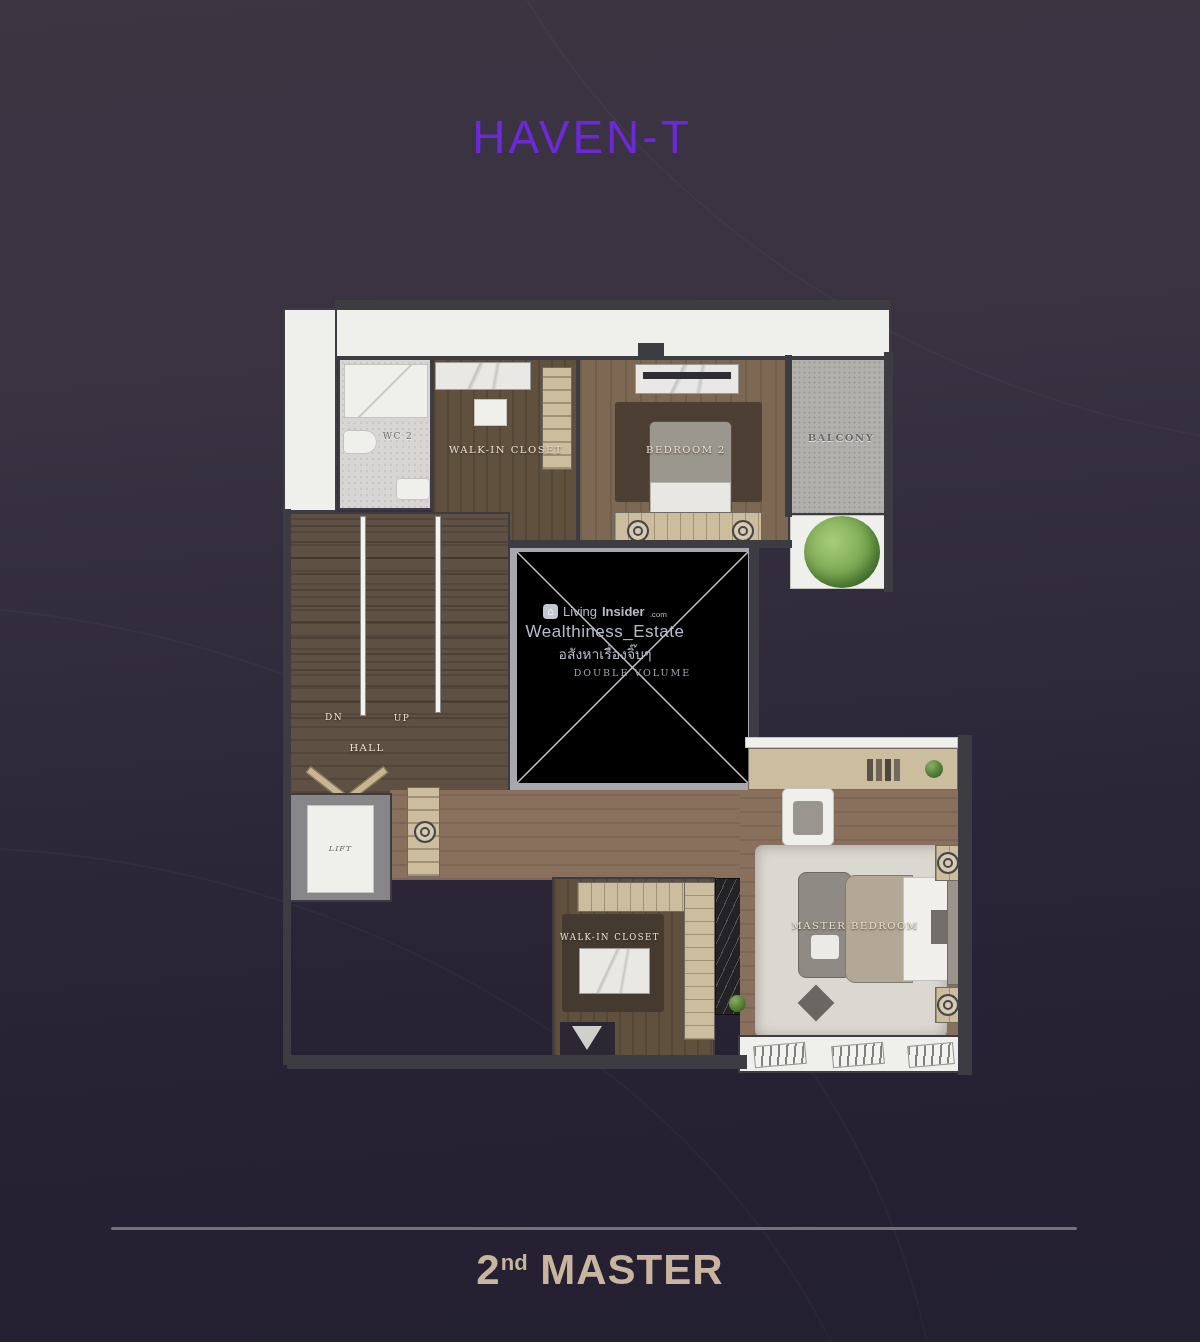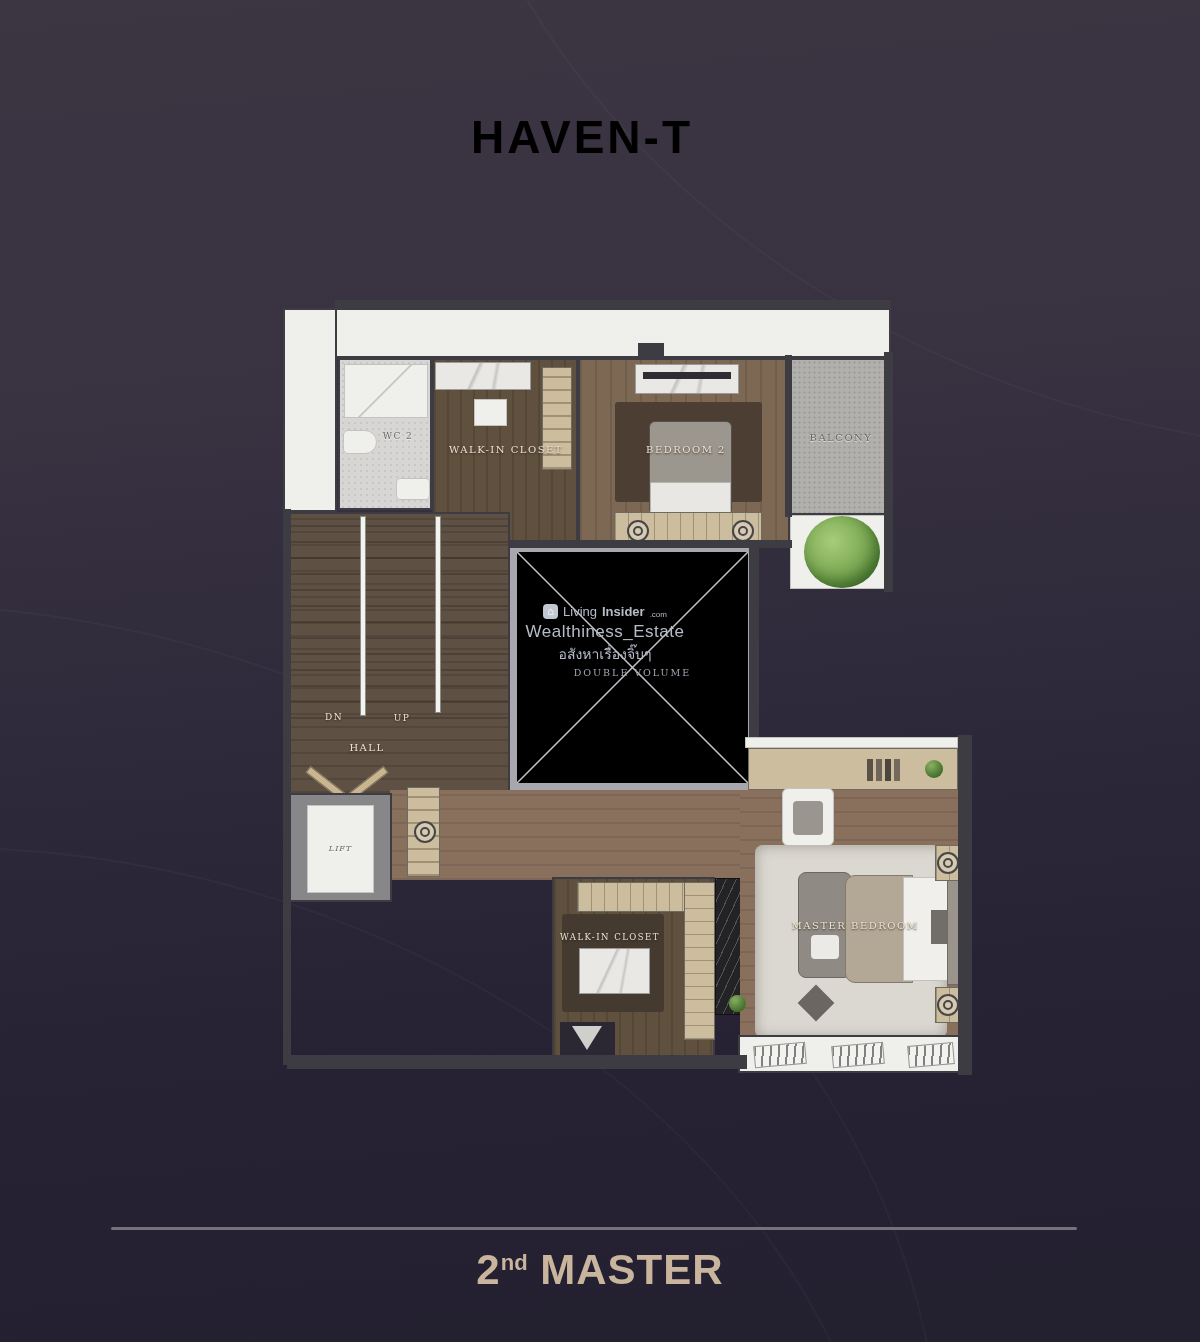--- a/index.html
+++ b/index.html
@@ -4,21 +4,21 @@
 <style>
   html,body{margin:0;padding:0;}
   body{
     width:1200px;height:1342px;position:relative;overflow:hidden;
     background:linear-gradient(175deg,#3c3643 0%,#383241 28%,#2f2a3b 52%,#272234 72%,#232030 100%);
     font-family:"Liberation Sans",sans-serif;
   }
   .bgcurve{position:absolute;border-radius:50%;pointer-events:none;border:2px solid rgba(215,205,235,0.04);}
   .abs{position:absolute;box-sizing:border-box;}
   .title{position:absolute;top:110px;left:0;width:1164px;text-align:center;
-    font-size:46px;font-weight:bold;letter-spacing:3px;color:#000000;}
+    font-size:46px;font-weight:normal;letter-spacing:3px;color:#6d28d9;}
   .plan{position:absolute;left:283px;top:300px;width:692px;height:775px;}
   .wall{background:#3d3c42;}
   .room{border:2px solid #3d3c42;}
   .tile{background-color:#d7d6d4;background-image:radial-gradient(rgba(0,0,0,.07) 1px,transparent 1.3px);background-size:6px 6px;}
   .conc{background-color:#b2b0ad;background-image:radial-gradient(rgba(0,0,0,.09) 1px,transparent 1.2px);background-size:5px 5px;}
   .wood2{background-color:#7d6854;background-image:repeating-linear-gradient(90deg,rgba(0,0,0,.10) 0 2px,transparent 2px 15px);}
   .woodh{background-color:#5f5044;background-image:repeating-linear-gradient(0deg,rgba(0,0,0,.13) 0 2px,transparent 2px 13px);}
   .woodm{background-color:#89705d;background-image:repeating-linear-gradient(0deg,rgba(0,0,0,.09) 0 2px,transparent 2px 14px);}
   .woodc{background-color:#60513f;background-image:repeating-linear-gradient(90deg,rgba(0,0,0,.12) 0 2px,transparent 2px 13px);}
   .tan{background-color:#ccbd9e;background-image:repeating-linear-gradient(90deg,rgba(110,90,60,.45) 0 1.5px,transparent 1.5px 13px);border:1px solid #6d6a64;}
@@ -86,21 +86,21 @@
     <div class="abs" style="left:35px;top:42px;width:147px;height:100px;background:#4c3e33;border-radius:3px;"></div>
     <div class="abs" style="left:69px;top:61px;width:83px;height:90px;background:#9b968e;border:1px solid #55504a;border-radius:6px 6px 0 0;"></div>
     <div class="abs" style="left:70px;top:122px;width:81px;height:57px;background:#e8e7e3;border:1px solid #b5b5b0;"></div>
     <div class="abs tan" style="left:34px;top:152px;width:148px;height:32px;"></div>
     <div class="lamp" style="left:47px;top:160px;"></div>
     <div class="lamp" style="left:152px;top:160px;"></div>
     <div class="rlabel" style="left:26px;top:84px;width:160px;z-index:5;">BEDROOM 2</div>
   </div>
 
   <div class="abs room conc" style="left:507px;top:58px;width:98px;height:157px;">
-    <div class="rlabel dk" style="left:0;top:72px;width:98px;">BALCONY</div>
+    <div class="rlabel dk" style="left:0;top:72px;width:98px;font-weight:bold;">BALCONY</div>
   </div>
   <div class="abs white" style="left:507px;top:215px;width:98px;height:74px;">
     <div class="abs tree" style="left:13px;top:0;width:76px;height:72px;"></div>
   </div>
   <div class="abs wall" style="left:601px;top:52px;width:9px;height:240px;"></div>
   <div class="abs wall" style="left:502px;top:55px;width:7px;height:162px;"></div>
 
   <div class="abs room woodh" style="left:2px;top:212px;width:225px;height:283px;">
     <div class="abs" style="left:0;top:0;width:221px;height:205px;background-image:repeating-linear-gradient(0deg,rgba(0,0,0,.18) 0 2px,transparent 2px 16px);"></div>
     <div class="abs rail" style="left:73px;top:2px;width:6px;height:200px;"></div>

